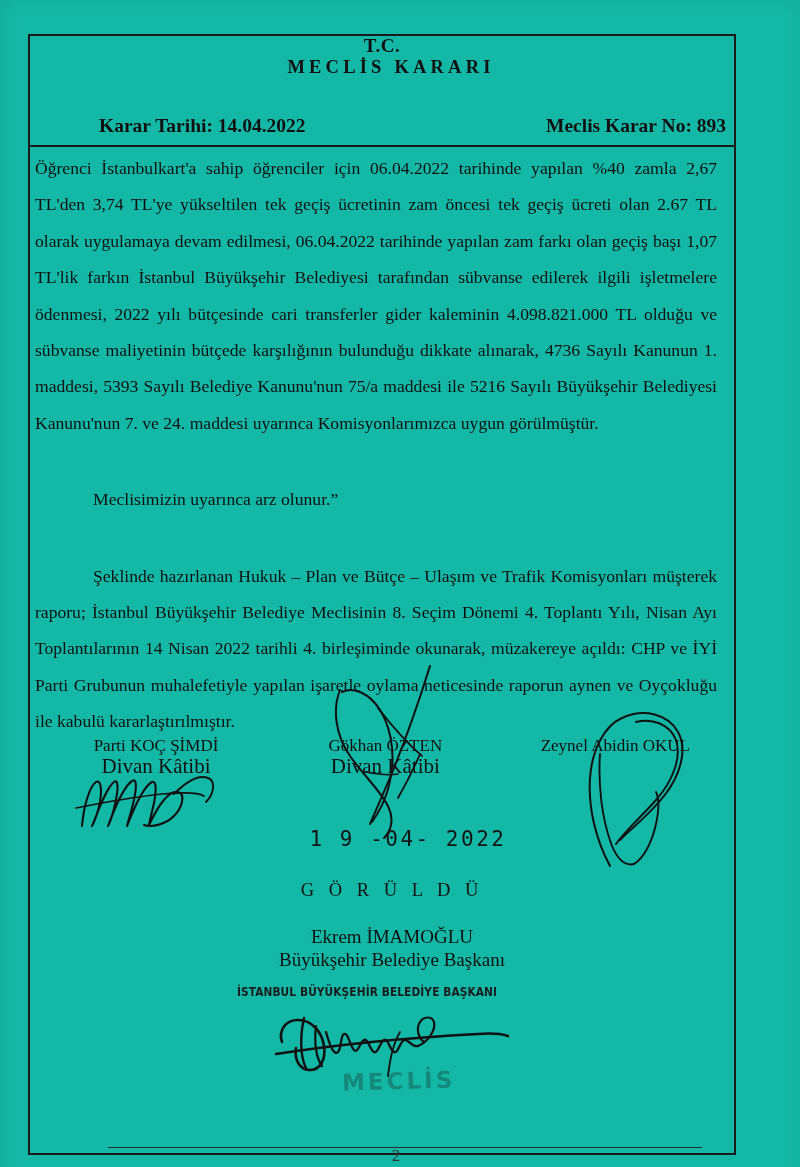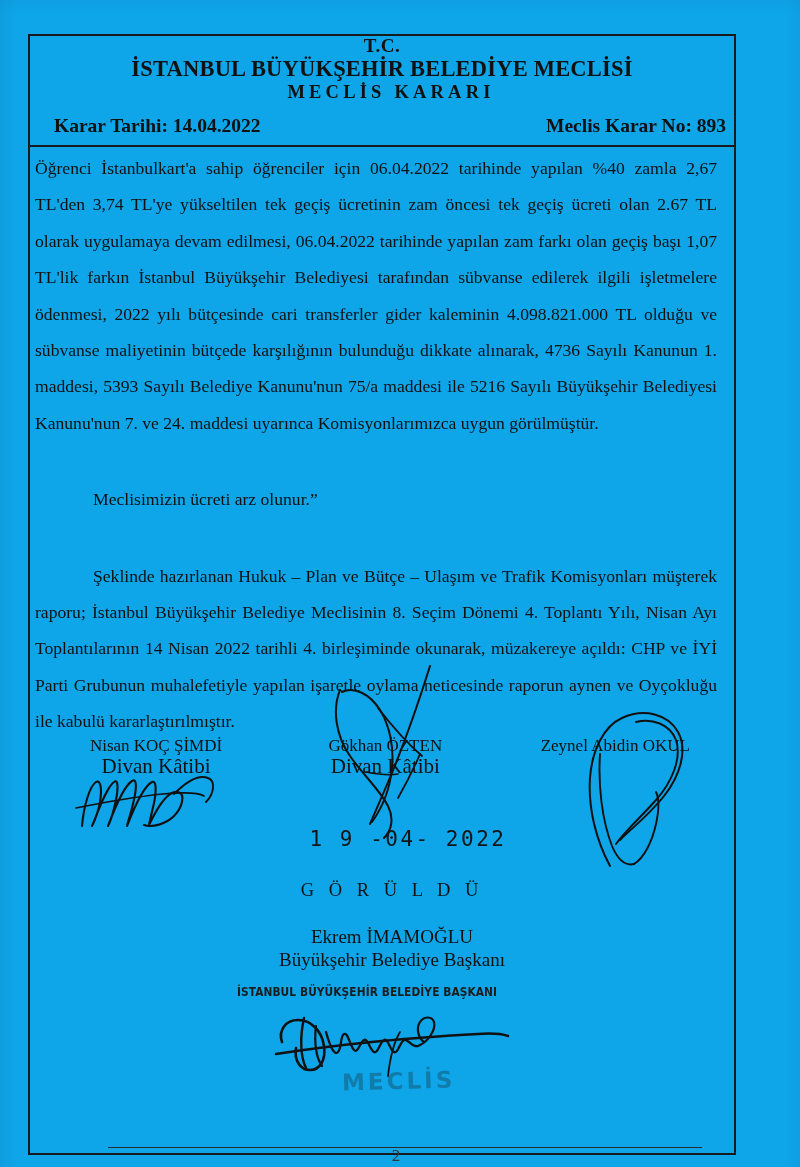--- a/index.html
+++ b/index.html
@@ -13,21 +13,21 @@
     position: relative;
     font-family: "Liberation Serif", "DejaVu Serif", serif;
     color: #111111;
     overflow: hidden;
   }
 
   
   #page {
     position: absolute;
     inset: 0;
-    background: #0ea5e9;
+    background: #14b8a6;
   }
   #frame {
     position: absolute;
     left: 28px;
     top: 34px;
     width: 708px;
     height: 1121px;
     border: 2.2px solid #1a1a1a;
     box-sizing: border-box;
   }
@@ -75,21 +75,21 @@
   
   #decision-line {
     position: absolute;
     left: 30px;
     top: 115px;
     width: 706px;
     height: 30px;
     display: flex;
     align-items: flex-start;
     justify-content: space-between;
-    padding: 0 10px 0 24px;
+    padding: 0 10px 0 69px;
     box-sizing: border-box;
   }
   .decision-text {
     font-weight: bold;
     font-size: 19.5px;
     white-space: nowrap;
   }
   #rule-under-header {
     position: absolute;
     left: 29px;
@@ -258,42 +258,41 @@
 </style>
 </head>
 <body>
 
 <div id="page">
 
   <div id="frame"></div>
 
   <div id="header">
     <div class="hdr-tc">T.C.</div>
-    <div class="hdr-main">İSTANBUL BÜYÜKŞEHİR BELEDİYE MECLİSİ</div>
     <div class="hdr-sub">MECLİS KARARI</div>
   </div>
 
   <div id="decision-line">
     <div class="decision-text">Karar Tarihi: 14.04.2022</div>
     <div class="decision-text">Meclis Karar No: 893</div>
   </div>
   <div id="rule-under-header"></div>
 
   <div id="body-text">
     <p class="para">Öğrenci İstanbulkart'a sahip öğrenciler için 06.04.2022 tarihinde yapılan %40 zamla 2,67 TL'den 3,74 TL'ye yükseltilen tek geçiş ücretinin zam öncesi tek geçiş ücreti olan 2.67 TL olarak uygulamaya devam edilmesi, 06.04.2022 tarihinde yapılan zam farkı olan geçiş başı 1,07 TL'lik farkın İstanbul Büyükşehir Belediyesi tarafından sübvanse edilerek ilgili işletmelere ödenmesi, 2022 yılı bütçesinde cari transferler gider kaleminin 4.098.821.000 TL olduğu ve sübvanse maliyetinin bütçede karşılığının bulunduğu dikkate alınarak,  4736 Sayılı Kanunun 1. maddesi, 5393 Sayılı Belediye Kanunu'nun 75/a maddesi ile 5216 Sayılı Büyükşehir Belediyesi Kanunu'nun 7. ve 24. maddesi uyarınca Komisyonlarımızca uygun görülmüştür.</p>
     <div class="gap-md"></div>
-    <p class="para indent">Meclisimizin ücreti arz olunur.”</p>
+    <p class="para indent">Meclisimizin uyarınca arz olunur.”</p>
     <div class="gap-md"></div>
     <p class="para indent">Şeklinde hazırlanan Hukuk – Plan ve Bütçe – Ulaşım ve Trafik Komisyonları müşterek raporu; İstanbul Büyükşehir Belediye Meclisinin 8. Seçim Dönemi 4. Toplantı Yılı, Nisan Ayı Toplantılarının 14 Nisan 2022 tarihli 4. birleşiminde okunarak, müzakereye açıldı: CHP ve İYİ Parti Grubunun muhalefetiyle yapılan işaretle oylama neticesinde raporun aynen ve Oyçokluğu ile kabulü kararlaştırılmıştır.</p>
   </div>
 
   <div id="signature-row">
 
     <div class="sig-block one">
-      <div class="sig-name">Nisan KOÇ ŞİMDİ</div>
+      <div class="sig-name">Parti KOÇ ŞİMDİ</div>
       <div class="sig-title">Divan Kâtibi</div>
     </div>
 
     <div class="sig-block two">
       <div class="sig-name">Gökhan ÖZTEN</div>
       <div class="sig-title">Divan Kâtibi</div>
     </div>
 
     <div class="sig-block three">
       <div class="sig-name">Zeynel Abidin OKUL</div>

